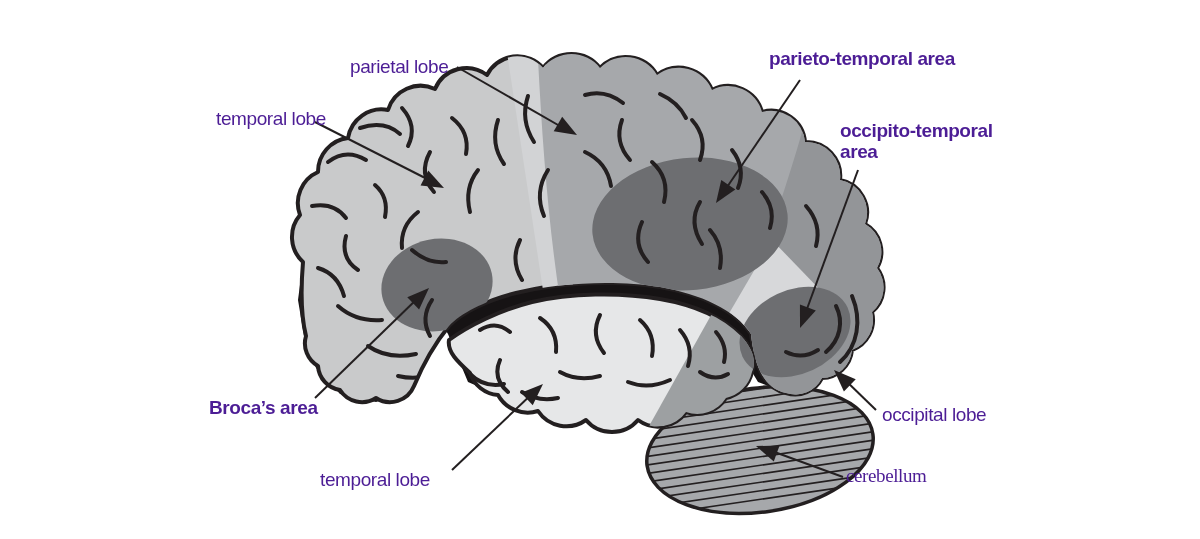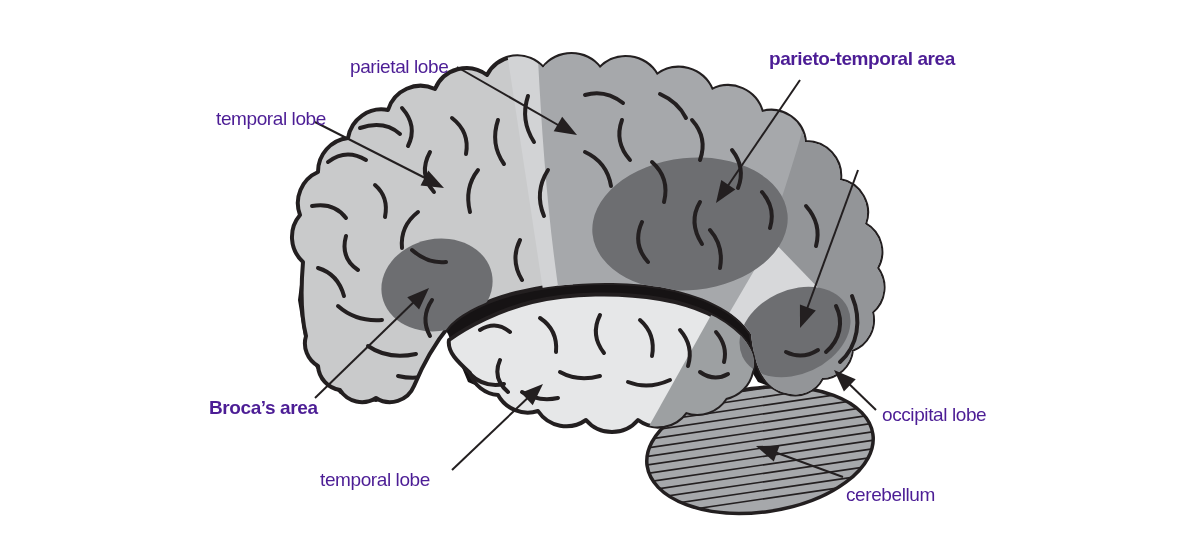--- a/index.html
+++ b/index.html
@@ -200,22 +200,24 @@
       <path d="M0 0 L-22 8.5 L-22 -8.5 Z" transform="translate(756,446) rotate(-160)"></path>
     </g>
   </svg>
 
   <div class="label" style="left:350px;top:56px;">parietal lobe</div>
 
   <div class="label" style="left:216px;top:108px;">temporal lobe</div>
 
   <div class="label bold" style="left:769px;top:48px;">parieto-temporal area</div>
 
+  <div class="label bold" style="left:840px;top:120px;">occipito-temporal
+area</div>
 
   <div class="label bold" style="left:209px;top:397px;">Broca’s area</div>
 
   <div class="label" style="left:320px;top:469px;">temporal lobe</div>
 
   <div class="label" style="left:882px;top:404px;">occipital lobe</div>
 
-  <div class="label" style="left:846px;top:484px;">cerebellum</div>
+  <div class="label" style="left:846px;top:465px;font-family:Liberation Serif, serif;">cerebellum</div>
 
 </div>
 
 </body></html>

